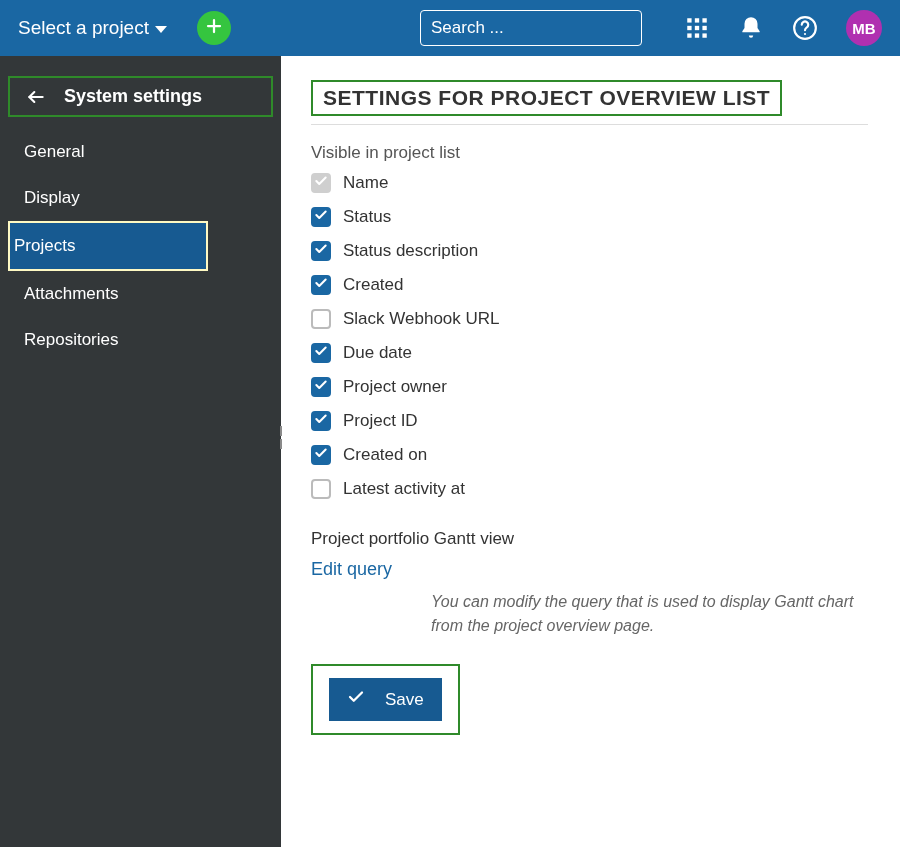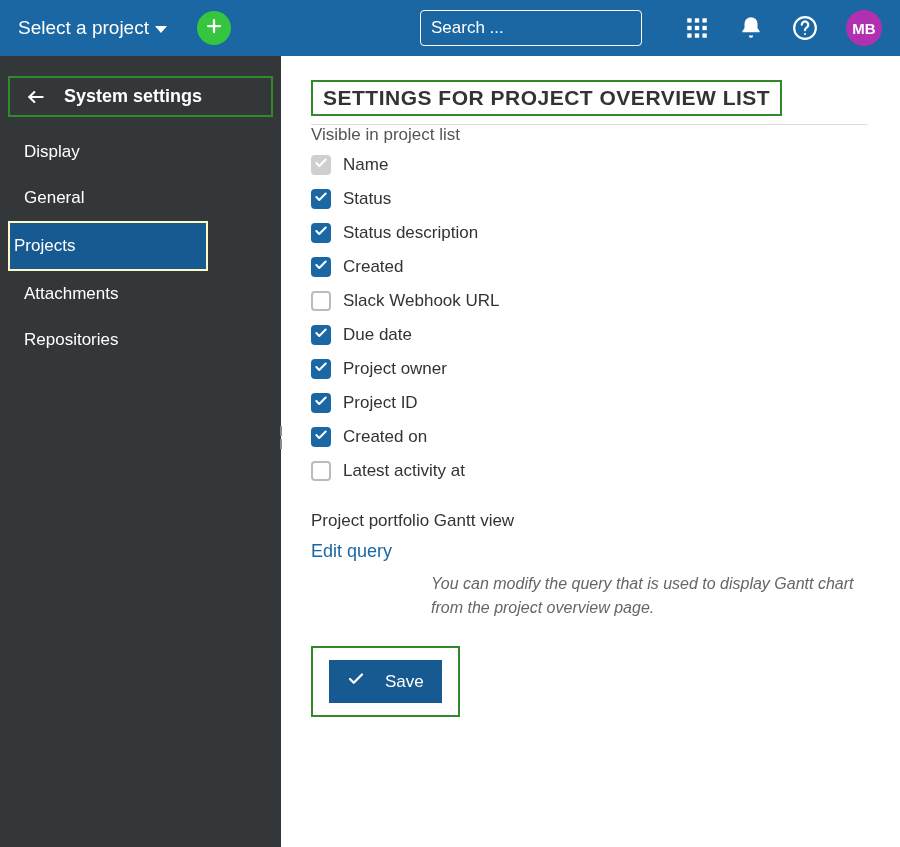--- a/index.html
+++ b/index.html
@@ -67,21 +67,21 @@
   }
   .drag-handle span { width: 2px; height: 10px; background: #8a8a8a; }
   
   .main { flex: 1; padding: 24px 32px 24px 30px; overflow-y: auto; background:#fff;}
   .page-title {
     font-size: 21px; font-weight: 600; letter-spacing: 0.5px;
     color: #333; text-transform: uppercase;
     border: 2px solid #2f8a2a; padding: 4px 10px; display: inline-block;
   }
   .title-divider { height:1px; background:#ddd; margin-top: 8px; }
-  .section-label { font-size: 17px; color:#555; margin: 0 0 10px 0; }
+  .section-label { font-size: 17px; color:#555; margin: 18px 0 10px 0; }
   .check-row { display:flex; align-items:center; gap:12px; margin: 10px 0 14px 0; }
   .cbox {
     width: 20px; height: 20px; border-radius: 4px; border: 2px solid #1a67a3;
     display:flex; align-items:center; justify-content:center; cursor:pointer; flex-shrink:0;
   }
   .cbox.checked { background:#1a67a3; border-color:#1a67a3; }
   .cbox.unchecked { border-color:#bbb; }
   .cbox.disabled { background:#cfcfcf; border-color:#cfcfcf; cursor:default; }
   .cbox svg { width: 14px; height: 14px; }
   .check-label { font-size: 17px; color:#333; }
@@ -161,22 +161,22 @@
     <div class="sb-header">
       <span class="back-arrow">
         <svg viewBox="0 0 24 24" fill="none" stroke="#fff" stroke-width="2.5" stroke-linecap="round" stroke-linejoin="round">
             <line x1="20" y1="12" x2="4" y2="12"></line>
             <polyline points="10 18 4 12 10 6"></polyline>
           </svg>
       </span>
       <span>System settings</span>
     </div>
     <div id="sb-items">
+        <div class="sb-item"><span>General</span></div>
         <div class="sb-item"><span>Display</span></div>
-        <div class="sb-item"><span>General</span></div>
         <div class="sb-item active"><span>Projects</span></div>
         <div class="sb-item"><span>Attachments</span></div>
         <div class="sb-item"><span>Repositories</span></div>
       </div>
     <div class="drag-handle">
         <span></span>
         <span></span>
       </div>
   </div>
 

